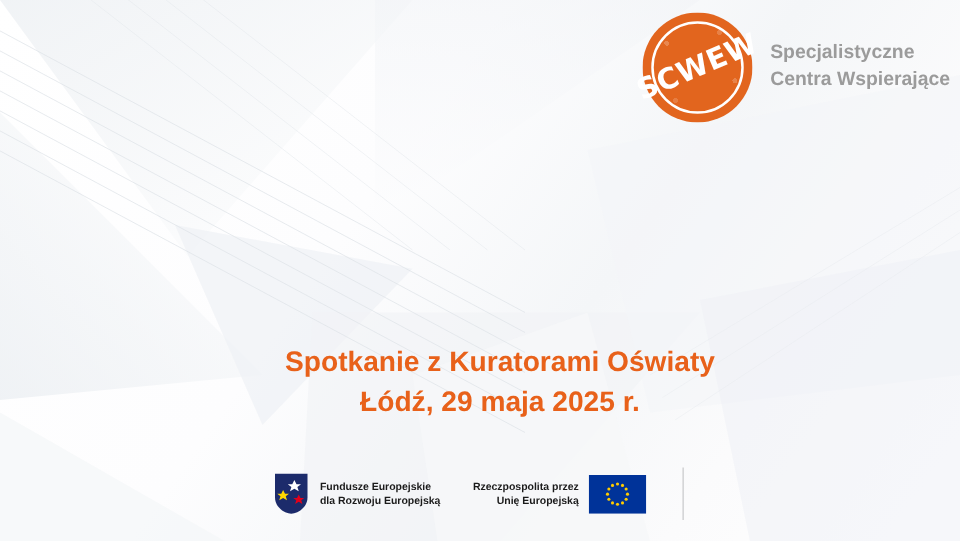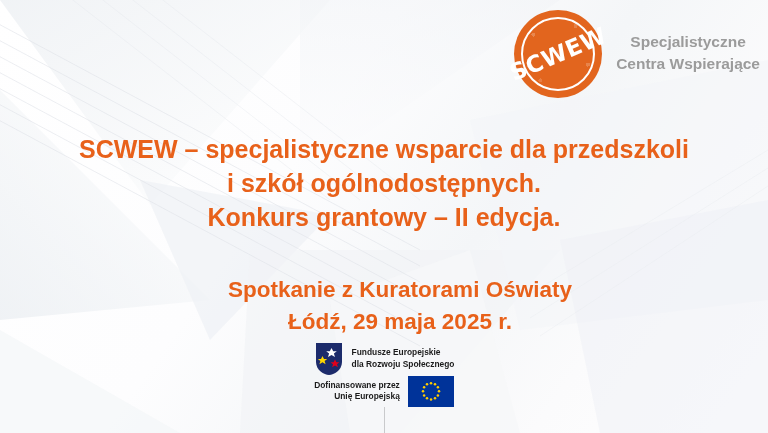--- a/index.html
+++ b/index.html
@@ -88,21 +88,21 @@
     letter-spacing: .5px;
     font-family: "DejaVu Sans", sans-serif;
   }
   .brand-lines {
     color: #9b9b9b;
     font-weight: 700;
     font-size: 15.5px;
     line-height: 1.42;
     padding-bottom: 2px;
   }
-  .brand-lines div { white-space: nowrap; text-align: center; }
+  .brand-lines div { white-space: nowrap; }
 
   
   .headline {
     position: absolute;
     left: 0;
     right: 0;
     top: 132px;
     text-align: center;
     color: #E8611A;
     font-weight: 700;
@@ -126,21 +126,20 @@
   .footer {
     position: absolute;
     left: 0;
     right: 0;
     bottom: 12px;
     height: 52px;
     display: flex;
     align-items: center;
     justify-content: center;
     gap: 0;
-    flex-direction: column;
   }
   .logo-item {
     display: flex;
     align-items: center;
     gap: 8px;
     padding: 0 13px;
   }
   .logo-cap {
     font-size: 8.4px;
     line-height: 1.33;
@@ -232,50 +231,45 @@
       <div class="stamp-disc"></div>
       <div class="stamp-ring"></div>
       <div class="stamp-text">SCWEW</div>
     </div>
     <div class="brand-lines">
       <div>Specjalistyczne</div>
       <div>Centra Wspierające</div>
     </div>
   </div>
 
-  <div class="headline">
-    <div>SCWEW – specjalistyczne wsparcie dla przedszkoli</div>
-    <div>i szkół ogólnodostępnych.</div>
-    <div>Konkurs grantowy – II edycja.</div>
-  </div>
 
   <div class="subline">
     <div>Spotkanie z Kuratorami Oświaty</div>
     <div>Łódź, 29 maja 2025 r.</div>
   </div>
 
   <div class="footer">
 
     <div class="logo-item">
       <svg class="fe-mark" viewBox="0 0 30 34">
         <path d="M2,1 H28 V20 C28,28 20,33 15,33 C10,33 2,28 2,20 Z" fill="#1c2b6b"></path>
         <polygon points="17.5,6 19.2,9.3 22.8,9.3 19.9,11.5 21,15 17.5,12.9 14,15 15.1,11.5 12.2,9.3 15.8,9.3" fill="#ffffff"></polygon>
         <polygon points="8.5,14 10,17 13.2,17 10.6,19 11.6,22.2 8.5,20.3 5.4,22.2 6.4,19 3.8,17 7,17" fill="#ffd700"></polygon>
         <polygon points="21,17.5 22.4,20.3 25.4,20.3 23,22.2 23.9,25.2 21,23.4 18.1,25.2 19,22.2 16.6,20.3 19.6,20.3" fill="#e2001a"></polygon>
       </svg>
       <div class="logo-cap">
         <div>Fundusze Europejskie</div>
-        <div>dla Rozwoju Społecznego</div>
+        <div>dla Rozwoju Europejską</div>
       </div>
     </div>
 
 
     <div class="logo-item">
       <div class="logo-cap right">
-        <div>Dofinansowane przez</div>
+        <div>Rzeczpospolita przez</div>
         <div>Unię Europejską</div>
       </div>
       <svg class="eu-flag" viewBox="0 0 46 31">
         <rect x="0" y="0" width="46" height="31" fill="#003399"></rect>
         <g fill="#FFCC00">
           <circle cx="23" cy="7.2" r="1.25"></circle>
           <circle cx="27" cy="8.3" r="1.25"></circle>
           <circle cx="29.9" cy="11.2" r="1.25"></circle>
           <circle cx="31" cy="15.3" r="1.25"></circle>
           <circle cx="29.9" cy="19.4" r="1.25"></circle>

